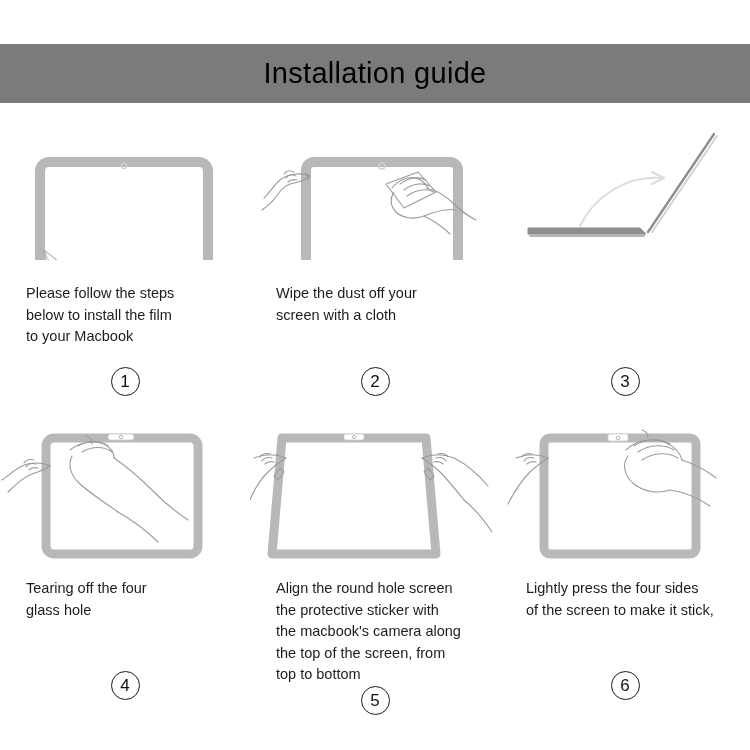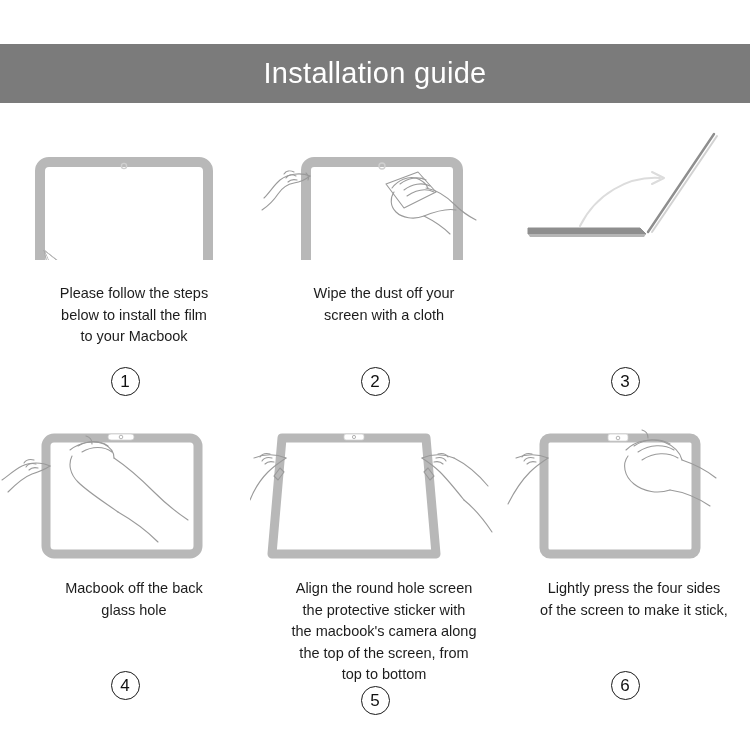--- a/index.html
+++ b/index.html
@@ -22,21 +22,21 @@
     left: 0;
     top: 44px;
     width: 750px;
     height: 59px;
     background: #7b7b7b;
     display: flex;
     align-items: center;
     justify-content: center;
   }
   .banner-title {
-    color: #ffffff;
+    color: #000000;
     font-size: 29px;
     font-weight: 400;
     letter-spacing: 0.3px;
     line-height: 1;
   }
 
   
   .grid {
     position: absolute;
     left: 0;
@@ -64,21 +64,21 @@
 
   .caption {
     padding-left: 26px;
     padding-right: 8px;
     font-size: 14.5px;
     line-height: 21.5px;
     color: #1c1c1c;
   }
   .cell.row1 .caption { margin-top: 23px; }
   .cell.row2 .caption { margin-top: 18px; }
-  .caption p { margin: 0; text-align: center; }
+  .caption p { margin: 0; }
 
   .badge-wrap {
     margin-top: auto;
     display: flex;
     justify-content: center;
     padding-bottom: 6px;
   }
   .cell.row1 .badge-wrap { padding-bottom: 14px; }
   .cell.row2 .badge-wrap { padding-bottom: 40px; }
 
@@ -200,21 +200,21 @@
           <path d="M78 36 C88 30 100 30 108 36"></path>
           <path d="M82 42 C92 36 104 36 112 42"></path>
           <path d="M72 46 C68 54 70 64 78 72 C88 82 104 92 118 102"></path>
           <path d="M114 48 C126 56 140 68 154 82 C164 92 176 102 188 110"></path>
           <path d="M118 102 C132 110 146 120 158 132"></path>
           <path d="M92 34 C92 30 90 27 86 26"></path>
         </g>
       </svg>
     </div>
     <div class="caption">
-      <p>Macbook off the back</p>
+      <p>Tearing off the four</p>
       <p>glass hole</p>
     </div>
     <div class="badge-wrap">
       <div class="badge">4</div>
     </div>
   </div>
 
   <div class="cell row2">
     <div class="art">
       <svg width="250" height="150" viewBox="0 0 250 150" xmlns="http://www.w3.org/2000/svg">

